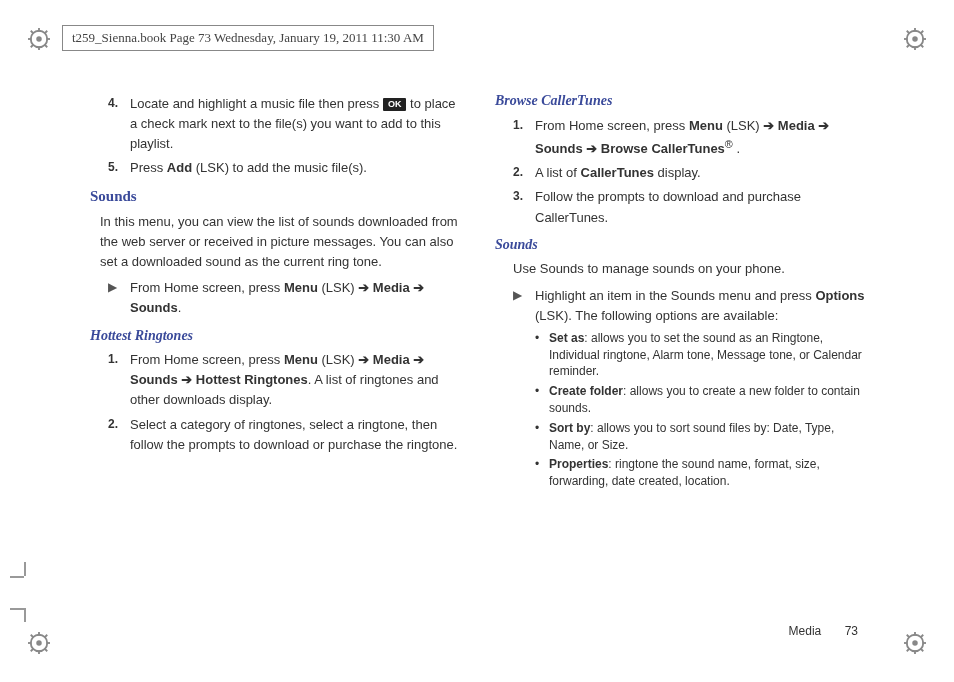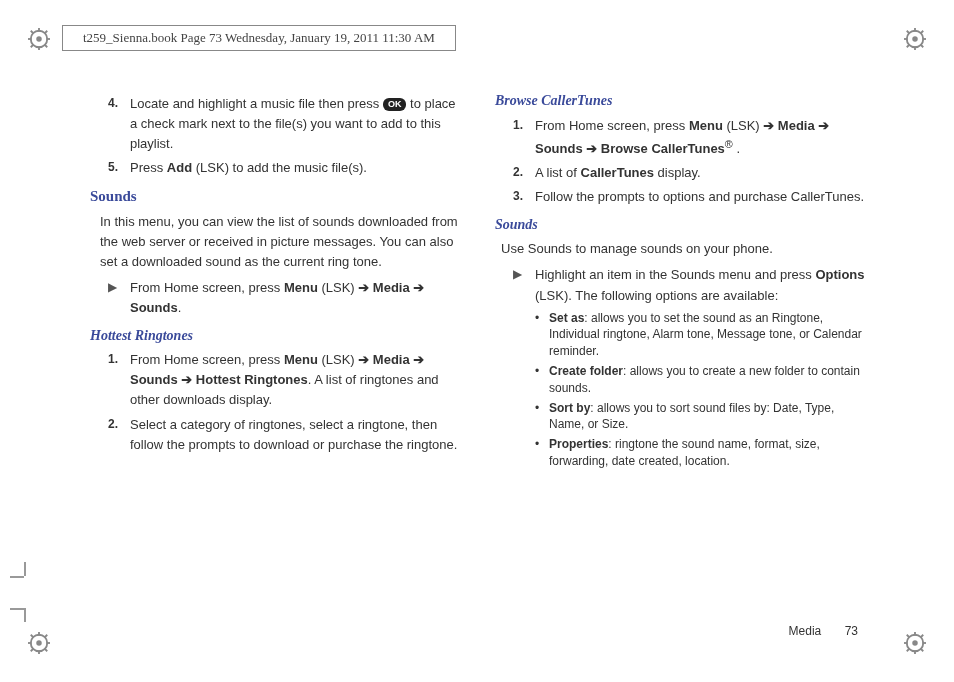--- a/index.html
+++ b/index.html
@@ -37,21 +37,21 @@
   .crop-mark.c-tl::after  { width: 2px; height: 14px; top: -14px; left: 14px; }
   .crop-mark.c-bl { top: 608px; left: 10px; }
   .crop-mark.c-bl::before { width: 14px; height: 2px; top: 0; left: 0; }
   .crop-mark.c-bl::after  { width: 2px; height: 14px; top: 0; left: 14px; }
 
   .header-box {
     position: absolute;
     top: 25px;
     left: 62px;
     border: 1px solid #888;
-    padding: 4px 20px;
+    padding: 4px 9px;
     font-family: "Times New Roman", serif;
     font-size: 13px;
     color: #444;
   }
 
   .page-content {
     position: absolute;
     top: 90px;
     left: 90px;
     width: 780px;
@@ -114,21 +114,21 @@
     flex-shrink: 0;
   }
   b { font-weight: bold; }
   .ok-key {
     display: inline-block;
     background: #222;
     color: #fff;
     font-size: 9px;
     font-weight: bold;
     padding: 2px 5px;
-    border-radius: 6px;
+    border-radius: 1px;
     vertical-align: middle;
     line-height: 1;
   }
   .raq { font-weight: bold; }
   .footer {
     position: absolute;
     bottom: 44px;
     right: 96px;
     font-size: 12px;
   }
@@ -265,25 +265,25 @@
 
     <div class="ol-item">
       <div class="ol-num">2.</div>
       <div class="ol-body">
         <span>A list of </span><b>CallerTunes</b><span> display.</span>
       </div>
     </div>
 
     <div class="ol-item">
       <div class="ol-num">3.</div>
-      <div class="ol-body">Follow the prompts to options and purchase CallerTunes.</div>
+      <div class="ol-body">Follow the prompts to download and purchase CallerTunes.</div>
     </div>
 
     <div class="heading-blue">Sounds</div>
-    <div class="para" style="margin-left:6px">Use Sounds to manage sounds on your phone.</div>
+    <div class="para" style="margin-left:18px">Use Sounds to manage sounds on your phone.</div>
 
     <div class="arrow-item">
       <div class="arrow-sym">▶</div>
       <div class="ol-body">
         <span>Highlight an item in the Sounds menu and press </span><b>Options</b><span> (LSK). The following options are available:</span>
       </div>
     </div>
 
     <div class="bullet-item">
       <div class="bullet-dot">•</div>

